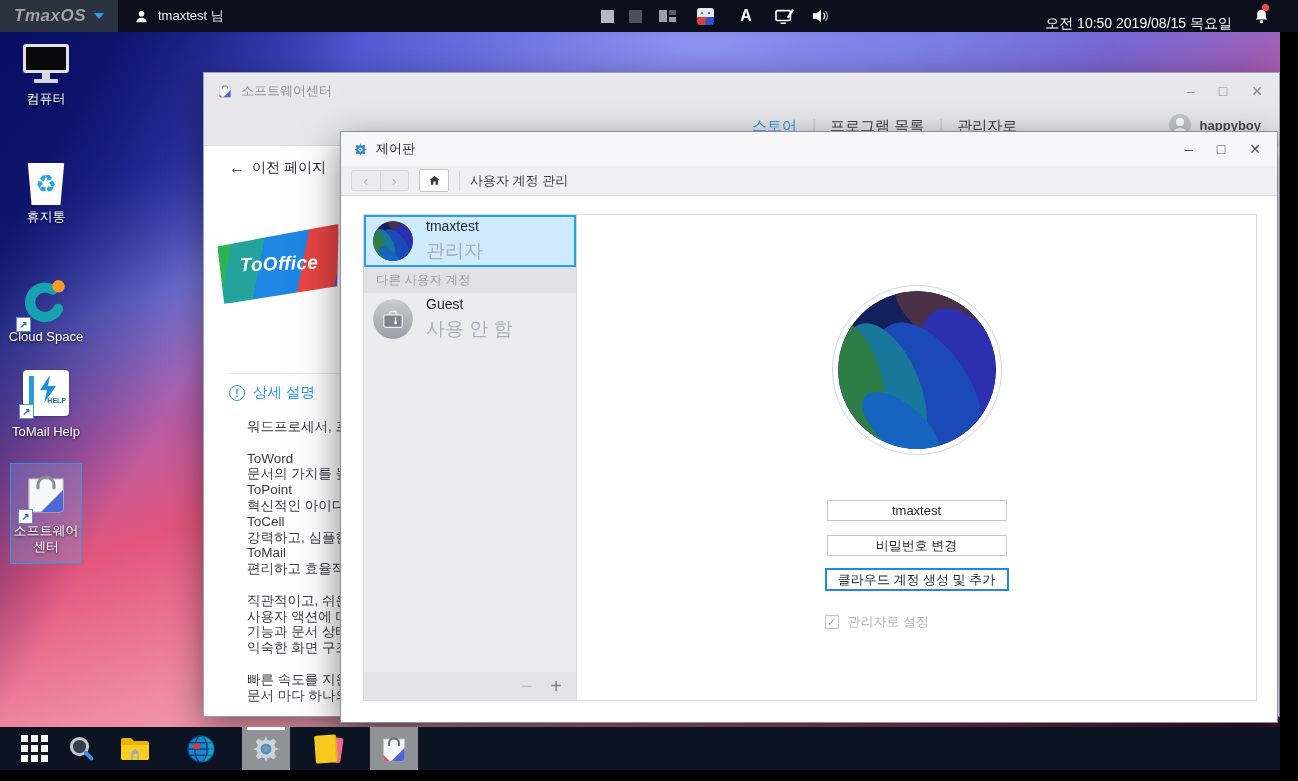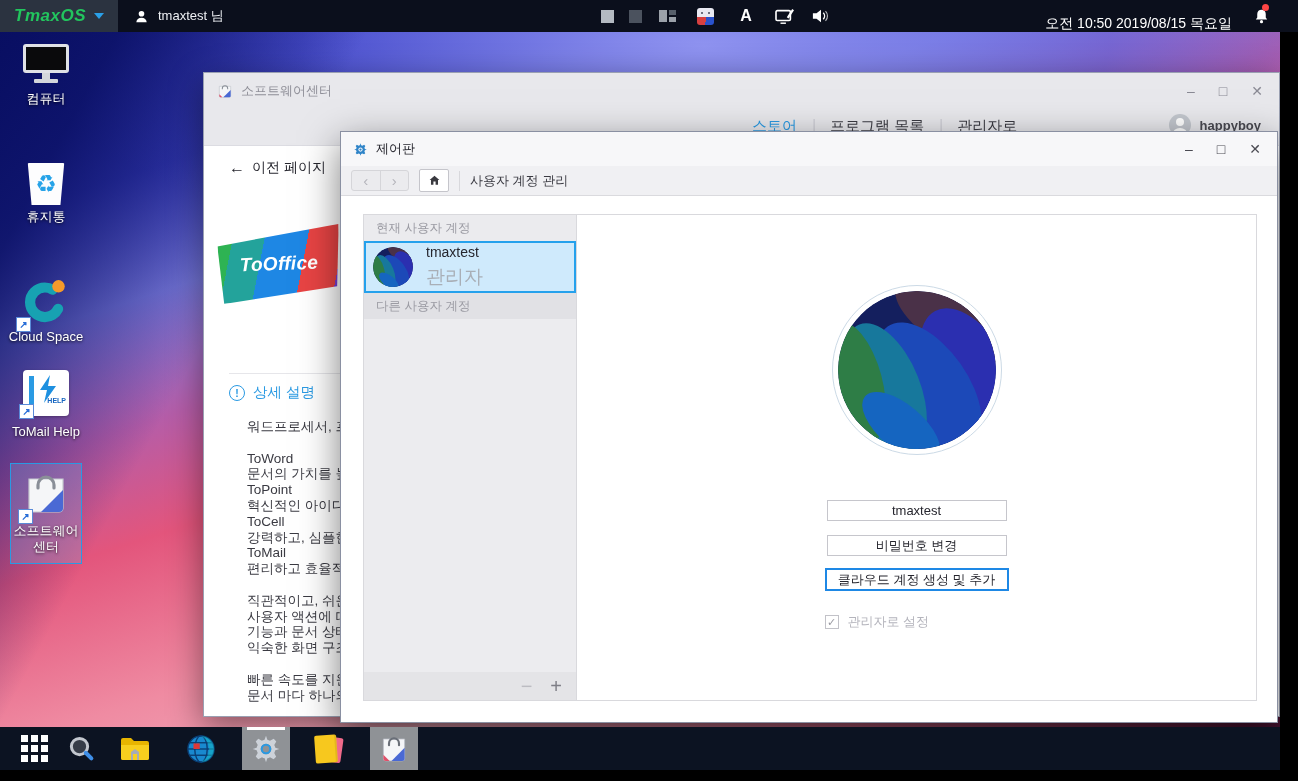--- a/index.html
+++ b/index.html
@@ -2,21 +2,21 @@
 <html><head>
 <meta charset="utf-8">
 <style>
   * { margin:0; padding:0; box-sizing:border-box; }
   body { background:#000; font-family:"Liberation Sans", sans-serif; }
   .screen { position:relative; width:1298px; height:781px; background:#000; overflow:hidden; }
 
   
   .topbar { position:absolute; left:0; top:0; width:1298px; height:32px; background:#0b0f1c; z-index:50; }
   .logo-block { position:absolute; left:0; top:0; width:118px; height:32px; background:#2b3340; display:flex; align-items:center; justify-content:center; gap:8px; cursor:pointer; }
-  .logo-text { color:#22c55e; font-size:17px; font-weight:bold; font-style:italic; letter-spacing:.5px; }
+  .logo-text { color:#a3a3a3; font-size:17px; font-weight:bold; font-style:italic; letter-spacing:.5px; }
   .logo-caret { width:0; height:0; border-left:5px solid transparent; border-right:5px solid transparent; border-top:6px solid #2aa0e8; }
   .topbar-user { position:absolute; left:134px; top:0; height:32px; display:flex; align-items:center; gap:9px; color:#eef0f4; font-size:13px; }
   .tb-ico { position:absolute; top:0; height:32px; display:flex; align-items:center; justify-content:center; }
   .sq1 { left:600px; width:14px; } .sq1 i { display:block; width:13px; height:13px; background:#b4bac2; }
   .sq2 { left:628px; width:14px; } .sq2 i { display:block; width:13px; height:13px; background:#4b525e; }
   .tiles { left:658px; width:18px; } .tiles i { display:block; position:relative; width:17px; height:12px; }
   .tiles i:before { content:""; position:absolute; left:0; top:0; width:8px; height:12px; background:#9ba1a9; }
   .tiles i:after { content:""; position:absolute; right:0; top:0; width:7px; height:5px; background:#575f6a; box-shadow:0 7px 0 #9ba1a9; }
   .ime-badge { left:696px; width:18px; } .ime-badge i { display:block; position:relative; width:17px; height:17px; border-radius:3px; overflow:hidden;
      background:linear-gradient(180deg,#e9e9f2 0 55%, transparent 55%), linear-gradient(100deg,#d84040 0 55%, #2a52cc 55%); }
@@ -322,21 +322,20 @@
               <path d="M12 3l9 8h-2.5v9h-4.5v-6h-4v6H5.5v-9H3z" fill="#3a3a40"></path>
             </svg>
         </div>
         <div class="tb-sep"></div>
         <span class="breadcrumb">사용자 계정 관리</span>
       </div>
 
       <div class="cp-panel">
 
         <div class="sidebar">
-          <div class="side-header">현재 사용자 계정</div>
           <div class="acct-item selected">
             <div class="acct-avatar">
               <svg width="40" height="40" viewBox="0 0 100 100">
                   <defs>
                     <clipPath id="fa1">
                       <circle cx="50" cy="50" r="50"></circle>
                     </clipPath>
                   </defs>
                   <g clip-path="url(#fa1)">
                     <rect width="100" height="100" fill="#141f5e"></rect>
@@ -348,20 +347,41 @@
                     <ellipse cx="40" cy="86" rx="30" ry="14" fill="#1565c0" transform="rotate(40 40 86)"></ellipse>
                   </g>
                 </svg>
             </div>
             <div class="acct-texts">
               <div class="nm">tmaxtest</div>
               <div class="st">관리자</div>
             </div>
           </div>
           <div class="side-header other">다른 사용자 계정</div>
+          <div class="acct-item">
+            <div class="acct-avatar">
+              <svg width="40" height="40" viewBox="0 0 24 24">
+                  <defs>
+                    <linearGradient id="gg1" x1="0" y1="0" x2="0" y2="1">
+                      <stop offset="0" stop-color="#c9cdd1"></stop>
+                      <stop offset="1" stop-color="#9aa0a6"></stop>
+                    </linearGradient>
+                  </defs>
+                  <circle cx="12" cy="12" r="12" fill="url(#gg1)"></circle>
+                  <rect x="6.5" y="9.5" width="11" height="7.5" rx="1" fill="#7d838c" stroke="#eef0f2" stroke-width="0.7"></rect>
+                  <path d="M10 9.5V8.5a1 1 0 0 1 1-1h2a1 1 0 0 1 1 1v1" fill="none" stroke="#eef0f2" stroke-width="0.9"></path>
+                  <line x1="13.5" y1="11" x2="13.5" y2="14" stroke="#eef0f2" stroke-width="0.8"></line>
+                  <rect x="12.8" y="13.4" width="1.5" height="1.8" fill="#eef0f2"></rect>
+                </svg>
+            </div>
+            <div class="acct-texts">
+              <div class="nm">Guest</div>
+              <div class="st">사용 안 함</div>
+            </div>
+          </div>
           <div class="side-footer">
             <span class="minus">−</span>
             <span class="plus">+</span>
           </div>
         </div>
 
         <div class="main-pane">
           <div class="big-avatar-ring">
             <svg width="158" height="158" viewBox="0 0 100 100">
                 <defs>

